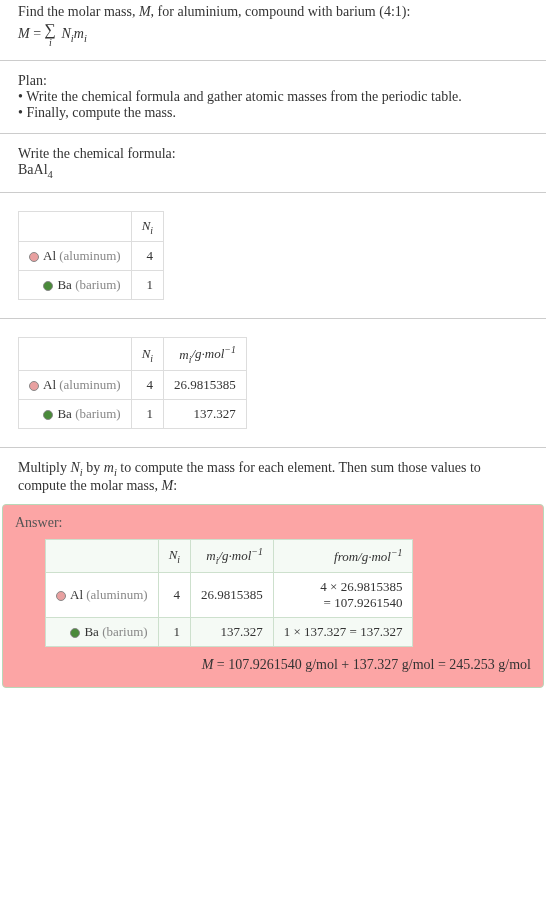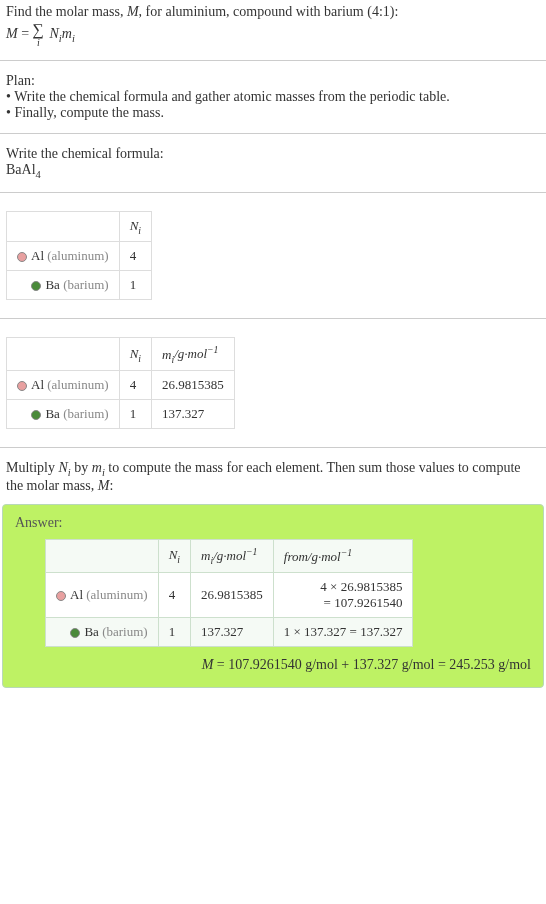--- a/index.html
+++ b/index.html
@@ -1,32 +1,32 @@
 <!DOCTYPE html>
 <html><head>
 <meta charset="utf-8">
 <style>
 * { box-sizing: border-box; margin: 0; padding: 0; }
 body { font-family: Georgia, 'Times New Roman', serif; font-size: 14px; color: #333; background: #fff; width: 546px; }
-.section { padding: 4px 6px; }
+.section { padding: 4px 18px; }
 .hr { border: none; border-top: 1px solid #ccc; margin: 8px 0; }
 .formula { font-style: italic; font-family: Georgia, serif; }
 sub { font-size: 0.75em; vertical-align: sub; }
 sup { font-size: 0.75em; vertical-align: super; }
 .sum { display: inline-block; position: relative; text-align: center; vertical-align: middle; }
 .sum .sigma { font-size: 16px; display: block; line-height: 1; }
 .sum .idx { font-size: 10px; display: block; line-height: 1; font-style: italic; }
 table { border-collapse: collapse; margin: 6px 0; }
-th, td { border: 1px solid #ddd; padding: 6px 10px; text-align: left; font-size: 13px; }
+th, td { border: 1px solid #ddd; padding: 6px 10px; text-align: right; font-size: 13px; }
 th { font-weight: normal; font-style: italic; }
 .element-cell { text-align: right; color: #888; }
 .dot { display: inline-block; width: 10px; height: 10px; border-radius: 50%; border: 1px solid #888; vertical-align: middle; margin-right: 4px; }
 .dot-al { background: #e8a0a0; }
 .dot-ba { background: #4a8a3a; }
-.answer-box { border: 1px solid #b8d8b8; background: #bef264; border-radius: 4px; padding: 10px 12px 14px 12px; margin: 6px 2px; }
+.answer-box { border: 1px solid #b8d8b8; background: #fca5a5; border-radius: 4px; padding: 10px 12px 14px 12px; margin: 6px 2px; }
 .answer-box table { background: #fff; }
 .answer-label { color: #555; margin-bottom: 8px; }
 .answer-inner { padding-left: 30px; }
 .answer-box th, .answer-box td { border: 1px solid #cde0cd; }
 .answer-box tr:nth-child(odd) td, .answer-box tr:nth-child(odd) th { background: #f5faf5; }
 .answer-box tr:nth-child(even) td { background: #fff; }
 .mass-col { text-align: right; }
 .result-line { margin-top: 10px; font-style: italic; text-align: right; }
 </style>
 </head>

